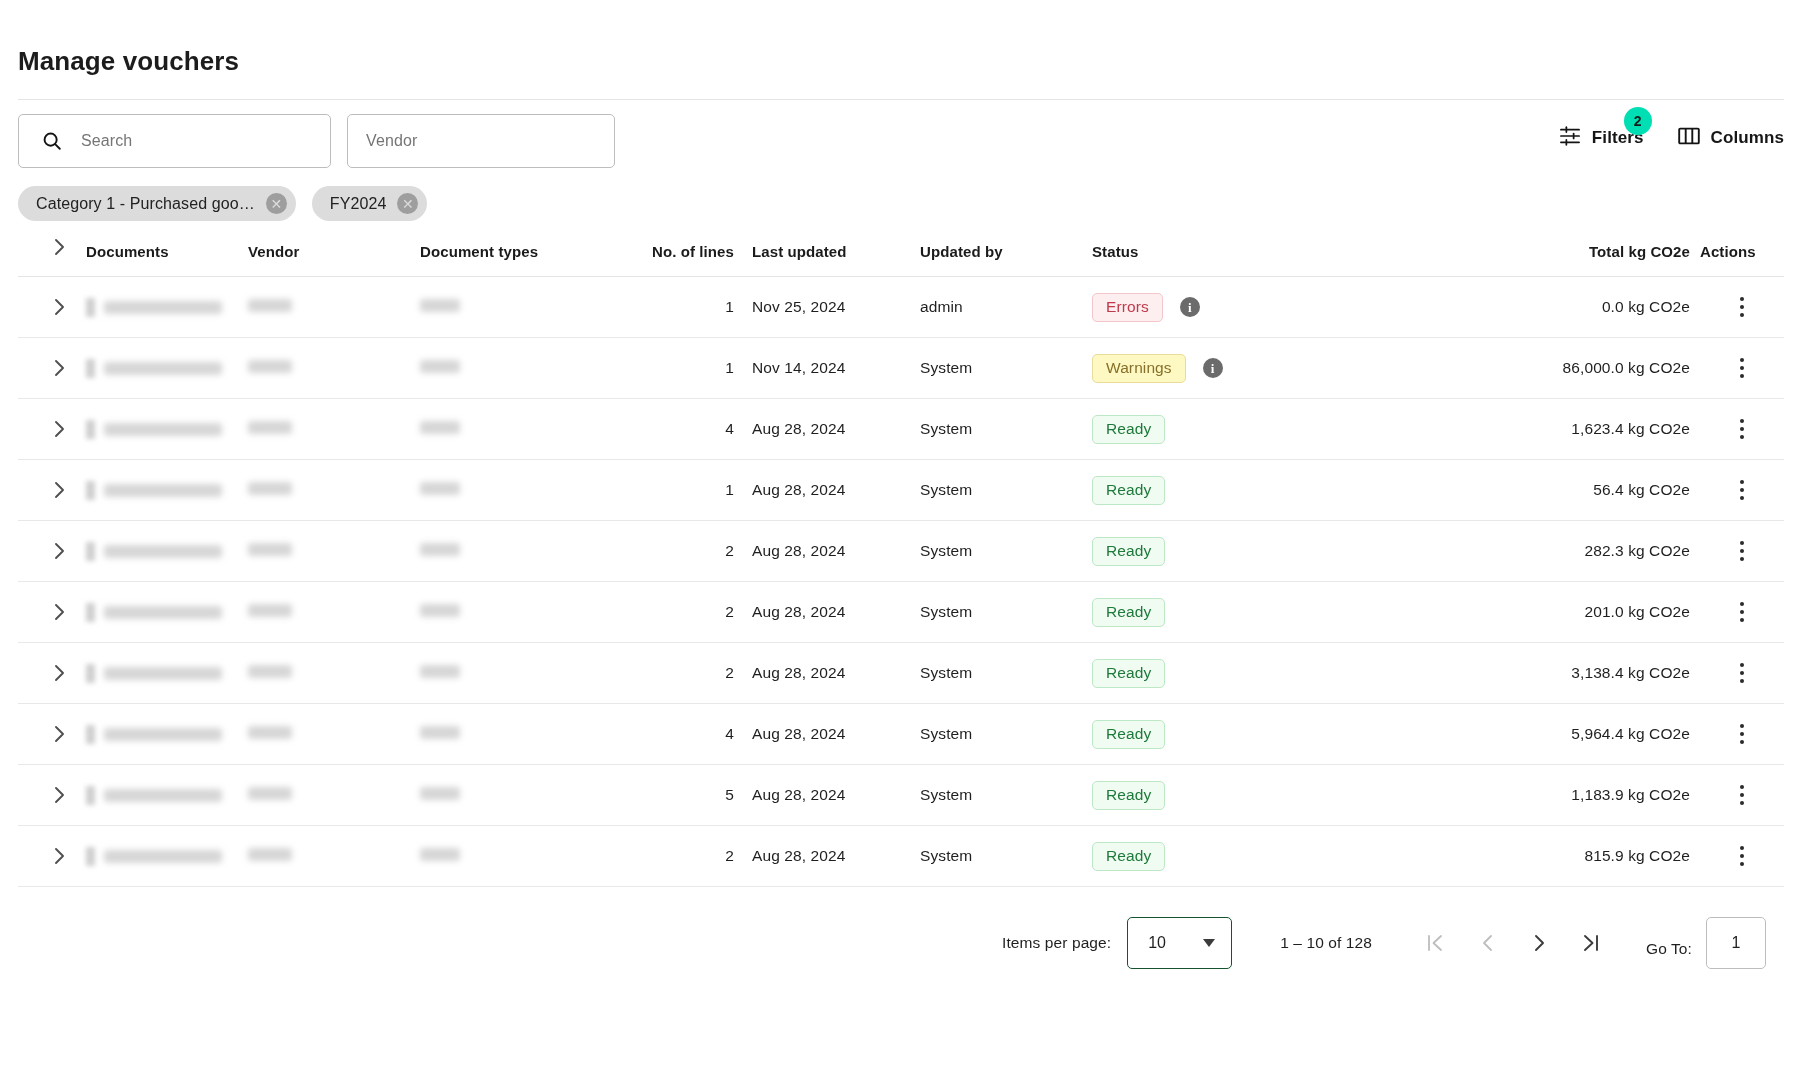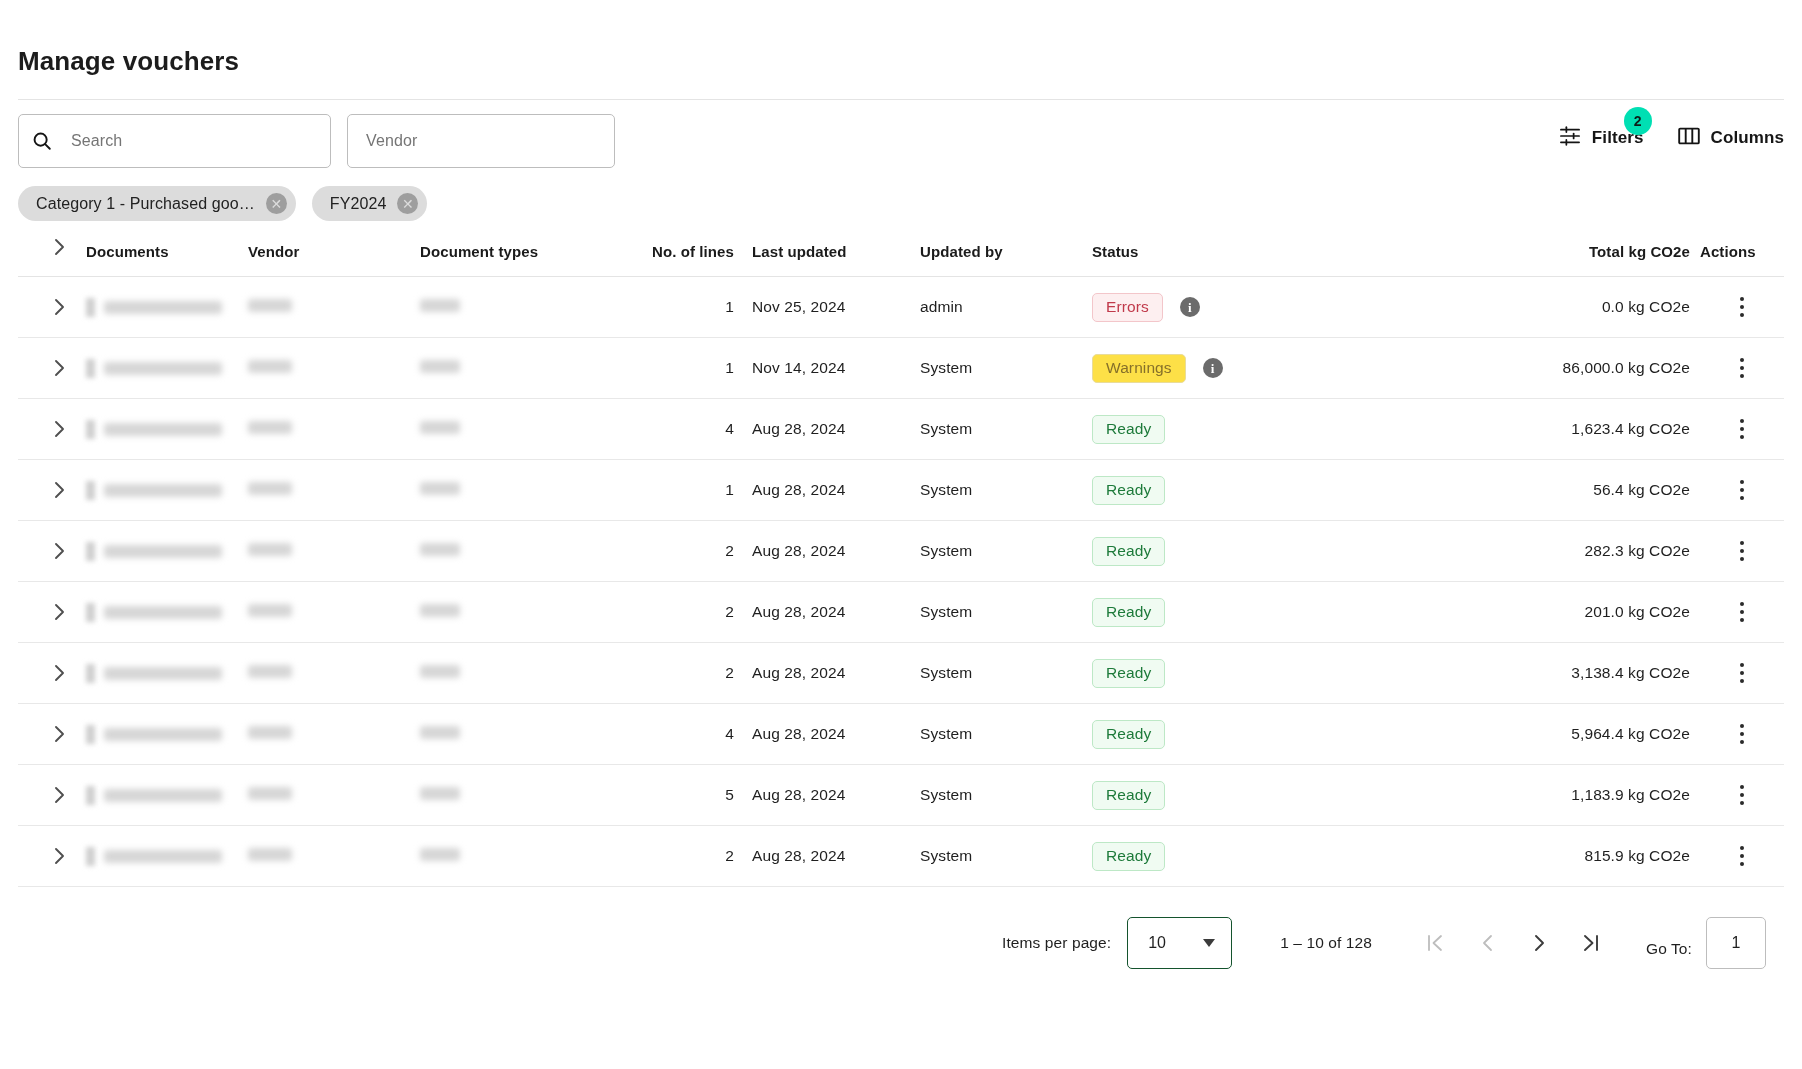--- a/index.html
+++ b/index.html
@@ -40,21 +40,21 @@
   }
   .field {
     position: relative;
     height: 54px;
     border: 1px solid #bdbdbd;
     border-radius: 5px;
     background: #fff;
     display: flex;
     align-items: center;
   }
-  .field.search { width: 313px; padding-left: 12px; }
+  .field.search { width: 313px; padding-left: 22px; }
   .field.category { width: 266px; margin-left: 25px; padding-left: 18px; }
   .field.vendor { width: 268px; margin-left: 16px; padding-left: 18px; }
 
   .search-ico { width: 22px; height: 22px; flex: 0 0 22px; margin-right: 18px; }
   .search-ico svg { display: block; }
   .placeholder {
     font-size: 16px;
     color: #757575;
     letter-spacing: .1px;
   }
@@ -230,21 +230,21 @@
     display: inline-flex;
     align-items: center;
     justify-content: center;
     height: 29px;
     padding: 0 13px;
     border-radius: 5px;
     font-size: 15.5px;
     letter-spacing: .1px;
   }
   .pill-ready   { background: #f0fbf2; border: 1px solid #bde8c6; color: #1d7a3a; }
-  .pill-warn    { background: #fde047; border: 1px solid #e9dc9a; color: #86702a; }
+  .pill-warn    { background: #fef9c3; border: 1px solid #e9dc9a; color: #86702a; }
   .pill-error   { background: #fdeff0; border: 1px solid #f3c6ca; color: #c0394a; }
 
   .status-cell { display: flex; align-items: center; gap: 17px; }
   .info-ico {
     width: 20px; height: 20px;
     border-radius: 50%;
     background: #6b6b6b;
     color: #fff;
     font-size: 13px;
     font-weight: 700;

